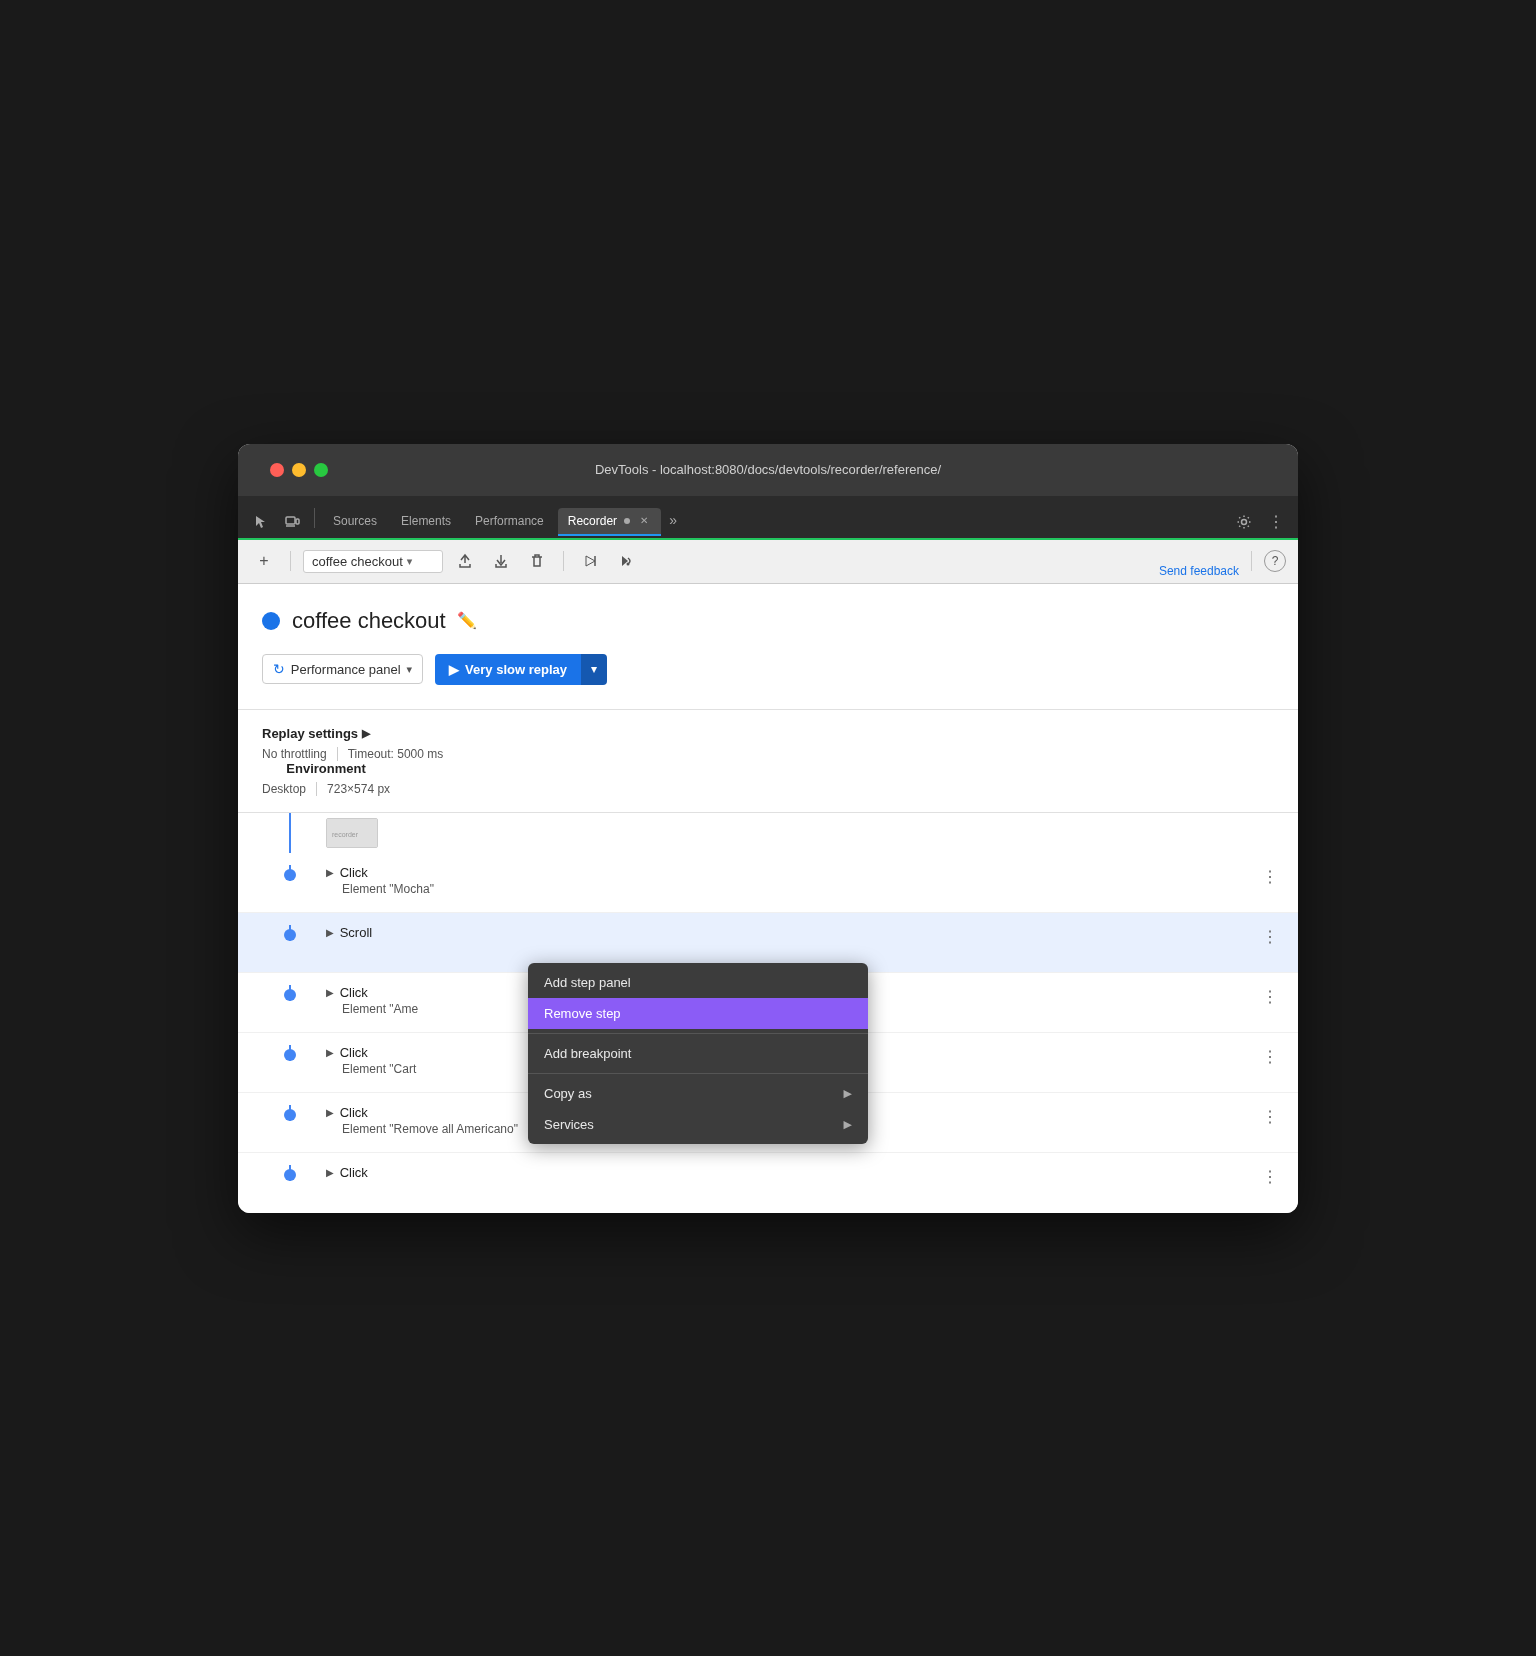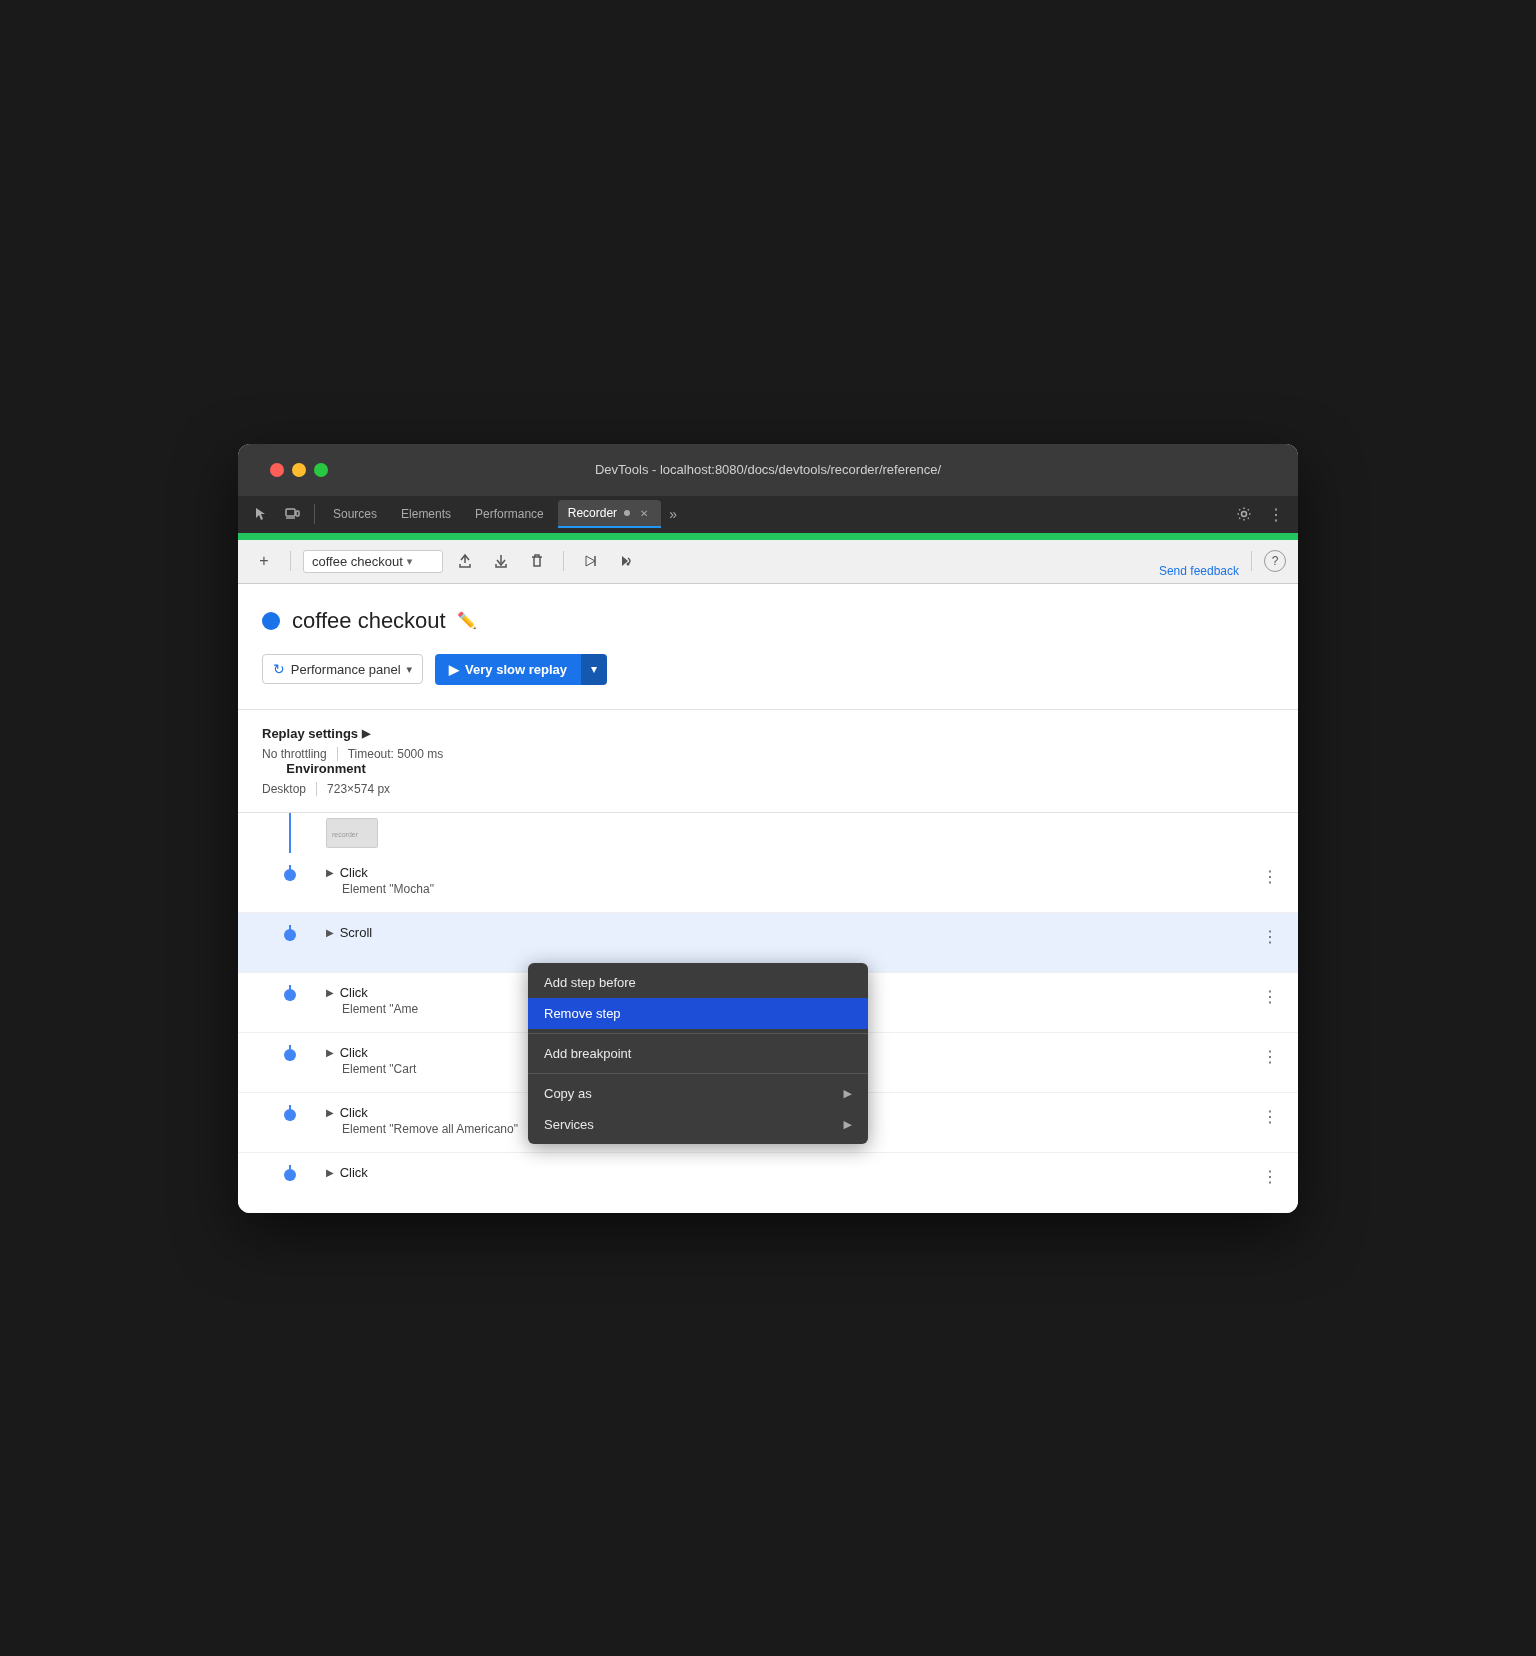--- a/index.html
+++ b/index.html
@@ -43,24 +43,24 @@
     .titlebar-text {
       position: absolute;
       left: 50%;
       transform: translateX(-50%);
       color: #d0d0d0;
       font-size: 13px;
     }
     .devtools-tabs {
       background: #2b2b2b;
       display: flex;
-      align-items: center;
+      align-items: flex-start;
       height: 44px;
       padding: 12px 8px;
-      border-bottom: 7px solid #22c55e;
+      border-bottom: 2px solid #22c55e;
       gap: 4px;
     }
     .tab-icon-btn {
       width: 28px;
       height: 28px;
       display: flex;
       align-items: center;
       justify-content: center;
       color: #aaa;
       cursor: pointer;
@@ -400,21 +400,21 @@
     .ctx-item {
       padding: 8px 16px;
       font-size: 13px;
       color: #e8e8e8;
       cursor: pointer;
       display: flex;
       align-items: center;
       justify-content: space-between;
     }
     .ctx-item.active {
-      background: #1d4ed8;
+      background: #8b5cf6;
       color: white;
     }
     .ctx-separator {
       height: 1px;
       background: #555;
       margin: 4px 0;
     }
     .ctx-arrow { font-size: 11px; color: #aaa; }
     .steps-container {
       background: white;
@@ -605,21 +605,21 @@
       <div class="step-content">
         <div class="step-action">
           <span class="step-triangle">▶</span>
           <span>Scroll</span>
         </div>
       </div>
       <div class="step-menu-btn">⋮</div>
 
       <div class="context-menu">
         <div class="ctx-item">
-          <span>Add step before</span>
+          <span>Add step panel</span>
         </div>
         <div class="ctx-item active">
           <span>Remove step</span>
         </div>
         <div class="ctx-separator"></div>
         <div class="ctx-item">
           <span>Add breakpoint</span>
         </div>
         <div class="ctx-separator"></div>
         <div class="ctx-item">

